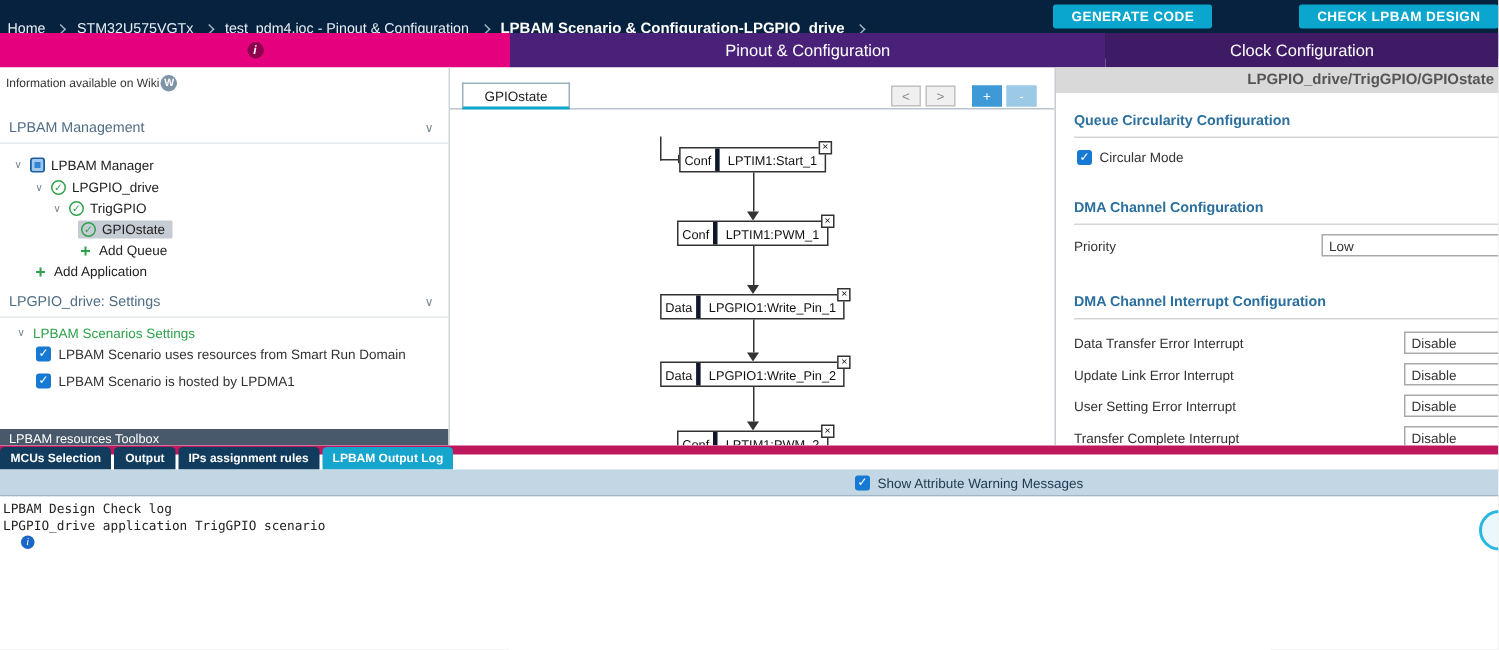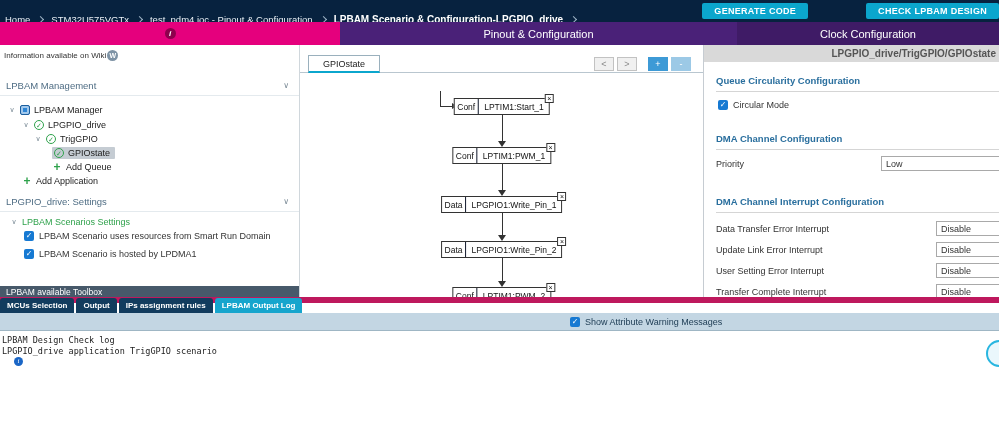--- a/index.html
+++ b/index.html
@@ -75,21 +75,21 @@
   .cbtn { width:20px; height:14px; font-size:9px; line-height:12px; text-align:center;
           border:1px solid #c2c2c2; background:#f0f0f0; color:#888; cursor:pointer;
           font-family:inherit; padding:0; }
   .cbtn.zin { background:#3d9ad6; border-color:#3d9ad6; color:#fff; margin-left:8px; }
   .cbtn.zout { background:#9cc9e6; border-color:#9cc9e6; color:#fff; }
   .canvas { position:absolute; left:0; top:27px; width:403px; height:225px; border-top:1px solid #b9c6cf;
             overflow:hidden; }
   .node { position:absolute; left:50%; transform:translateX(-50%); height:17px; background:#fff;
           border:1px solid #333; display:flex; align-items:center; font-size:8.5px; color:#111;
           white-space:nowrap; cursor:grab; }
-  .kind { border-right:1px solid #0f172a; padding:0 3px; height:100%; display:flex; align-items:center; }
+  .kind { border-right:3px solid #0f172a; padding:0 3px; height:100%; display:flex; align-items:center; }
   .nname { padding:0 5px; }
   .nx { position:absolute; right:-5px; top:-5px; width:9px; height:9px; background:#fff;
         border:1px solid #333; font-size:7px; line-height:7px; text-align:center; cursor:pointer; }
   .vline { position:absolute; left:50%; width:1px; background:#333; }
   .varrow { position:absolute; left:50%; margin-left:-4px; width:0; height:0;
             border-left:4px solid transparent; border-right:4px solid transparent;
             border-top:6px solid #333; }
   .entry-v { position:absolute; left:calc(50% - 62px); top:18px; width:1px; height:16px; background:#333; }
   .entry-h { position:absolute; left:calc(50% - 62px); top:33px; width:12px; height:1px; background:#333; }
   .entry-a { position:absolute; left:calc(50% - 50px); top:30px; width:0; height:0;
@@ -215,21 +215,21 @@
 
       <div class="chk-row" style="top:186px; left:24px">
         <span class="cbx">✓</span>
         <span>LPBAM Scenario uses resources from Smart Run Domain</span>
       </div>
       <div class="chk-row" style="top:204px; left:24px">
         <span class="cbx">✓</span>
         <span>LPBAM Scenario is hosted by LPDMA1</span>
       </div>
 
-      <div class="toolbox-bar">LPBAM available Toolbox</div>
+      <div class="toolbox-bar">LPBAM resources Toolbox</div>
     </aside>
 
     <section class="center">
       <div class="canvas-tab">GPIOstate</div>
       <div class="canvas-controls">
         <button class="cbtn">&lt;</button>
         <button class="cbtn">&gt;</button>
         <button class="cbtn zin">+</button>
         <button class="cbtn zout">-</button>
       </div>

